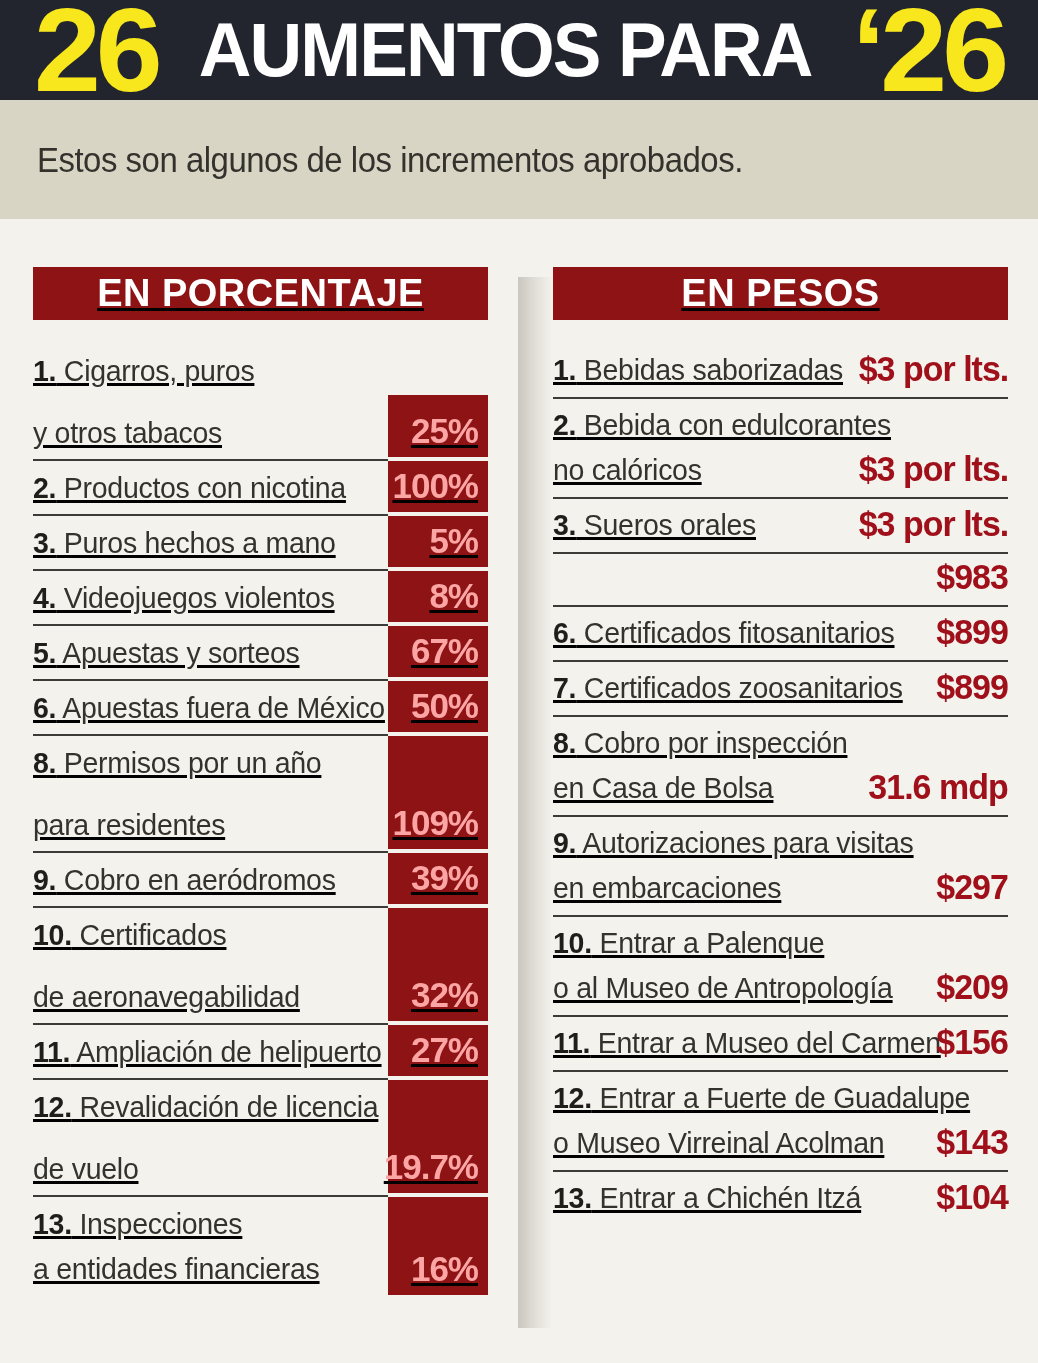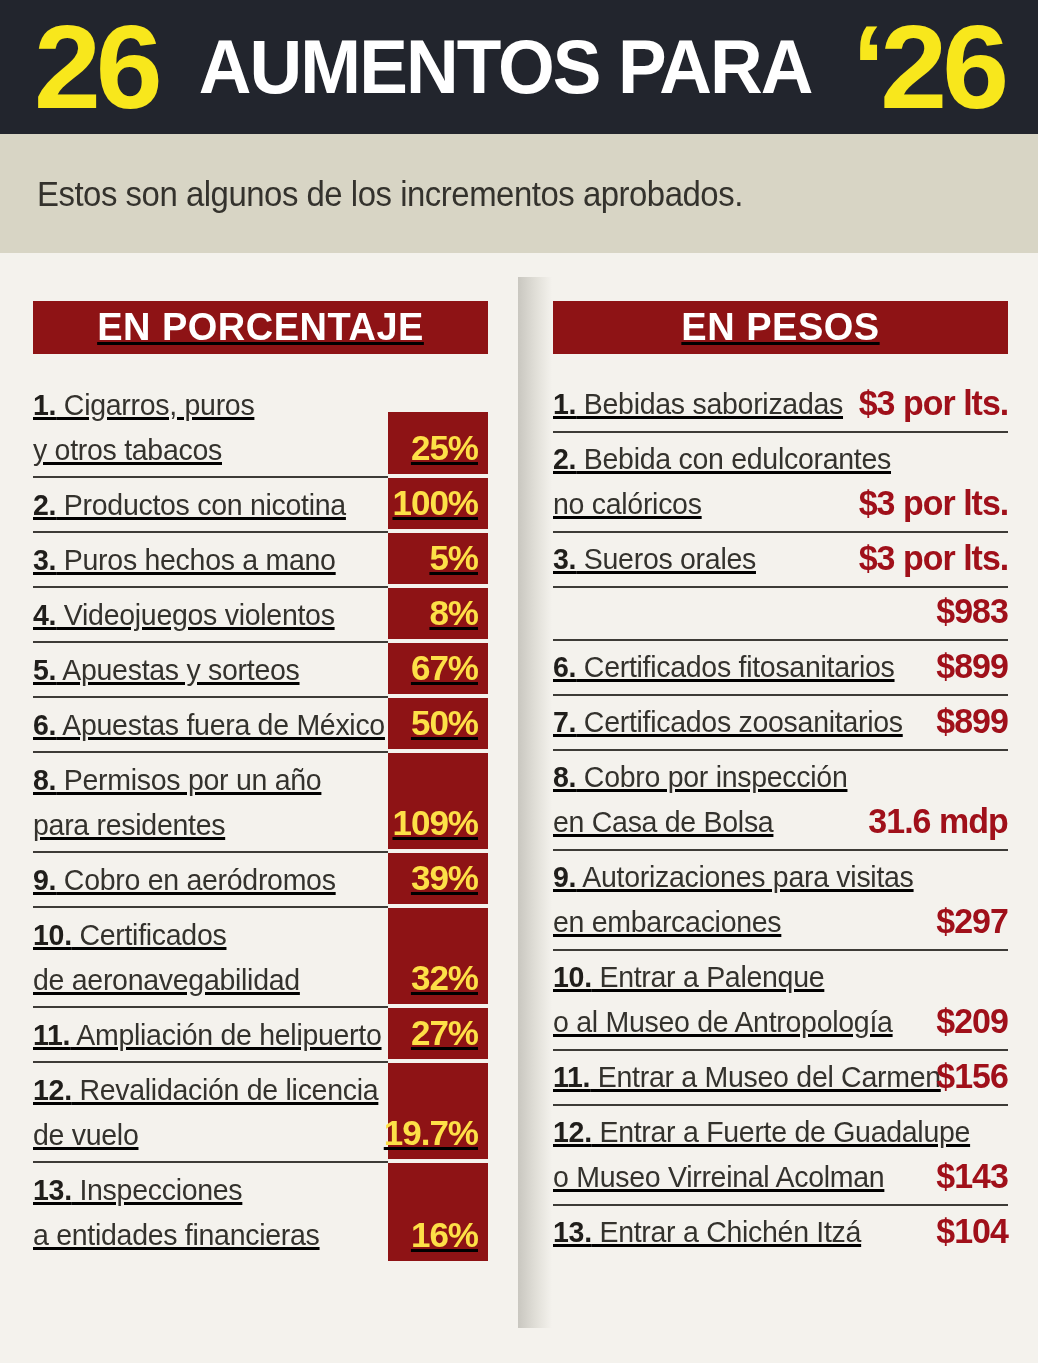--- a/index.html
+++ b/index.html
@@ -1,20 +1,20 @@
 <!DOCTYPE html>
 <html><head>
 <meta charset="utf-8">
 <style>
   html,body{margin:0;padding:0;background:#f4f2ed;}
   .page{position:relative;width:1038px;height:1363px;overflow:hidden;
         background:#f4f2ed;font-family:"Liberation Sans",sans-serif;}
 
   
-  .topbar{height:134px;background:#22252d;display:flex;align-items:center;
+  .topbar{height:100px;background:#22252d;display:flex;align-items:center;
           justify-content:space-between;padding:0 34px;box-sizing:border-box;}
   .title-num{color:#f8e71c;font-size:118px;font-weight:bold;line-height:1;
              letter-spacing:-5px;transform:scaleX(1.02);transform-origin:left center;}
   .title-num.right{transform-origin:right center;}
   .title-words{color:#ffffff;font-size:76px;font-weight:bold;line-height:1;
                letter-spacing:-2px;transform:scaleX(0.96);}
 
   
   .subbar{height:119px;background:#d8d5c5;display:flex;align-items:center;
           padding:0 37px;box-sizing:border-box;}
@@ -30,22 +30,22 @@
 
   .row{display:flex;}
   .txt{display:flex;flex-direction:column;justify-content:center;padding:4px 0;}
   .line{font-size:30px;color:#34322d;line-height:45px;white-space:nowrap;
         letter-spacing:-0.3px;transform:scaleX(0.95);transform-origin:left center;}
   .n{font-weight:bold;color:#201e1b;}
 
   
   .pct{min-height:55px;}
   .pct .txt{flex:1 1 auto;min-width:0;}
-  .pct:not(.last) .txt{border-bottom:2px solid #3d3b37;}
-  .pct .val{flex:0 0 100px;width:100px;background:#8e1315;color:#fde047;
+  .pct:not(.last) .txt{border-bottom:2px solid #3d3b37;gap:17px;}
+  .pct .val{flex:0 0 100px;width:100px;background:#8e1315;color:#fca5a5;
             display:flex;align-items:flex-end;justify-content:flex-end;
             padding:0 10px 6px 0;box-sizing:border-box;
             font-weight:bold;font-size:35px;letter-spacing:-1px;}
   .pct:not(.last) .val{border-bottom:4px solid #f4f2ed;}
   .pct.first .val{align-self:flex-end;height:66px;}
 
   
   .money{position:relative;display:block;min-height:53px;box-sizing:border-box;
          padding:3px 0 5px 0;}
   .money:not(.last){border-bottom:2px solid #3d3b37;}

